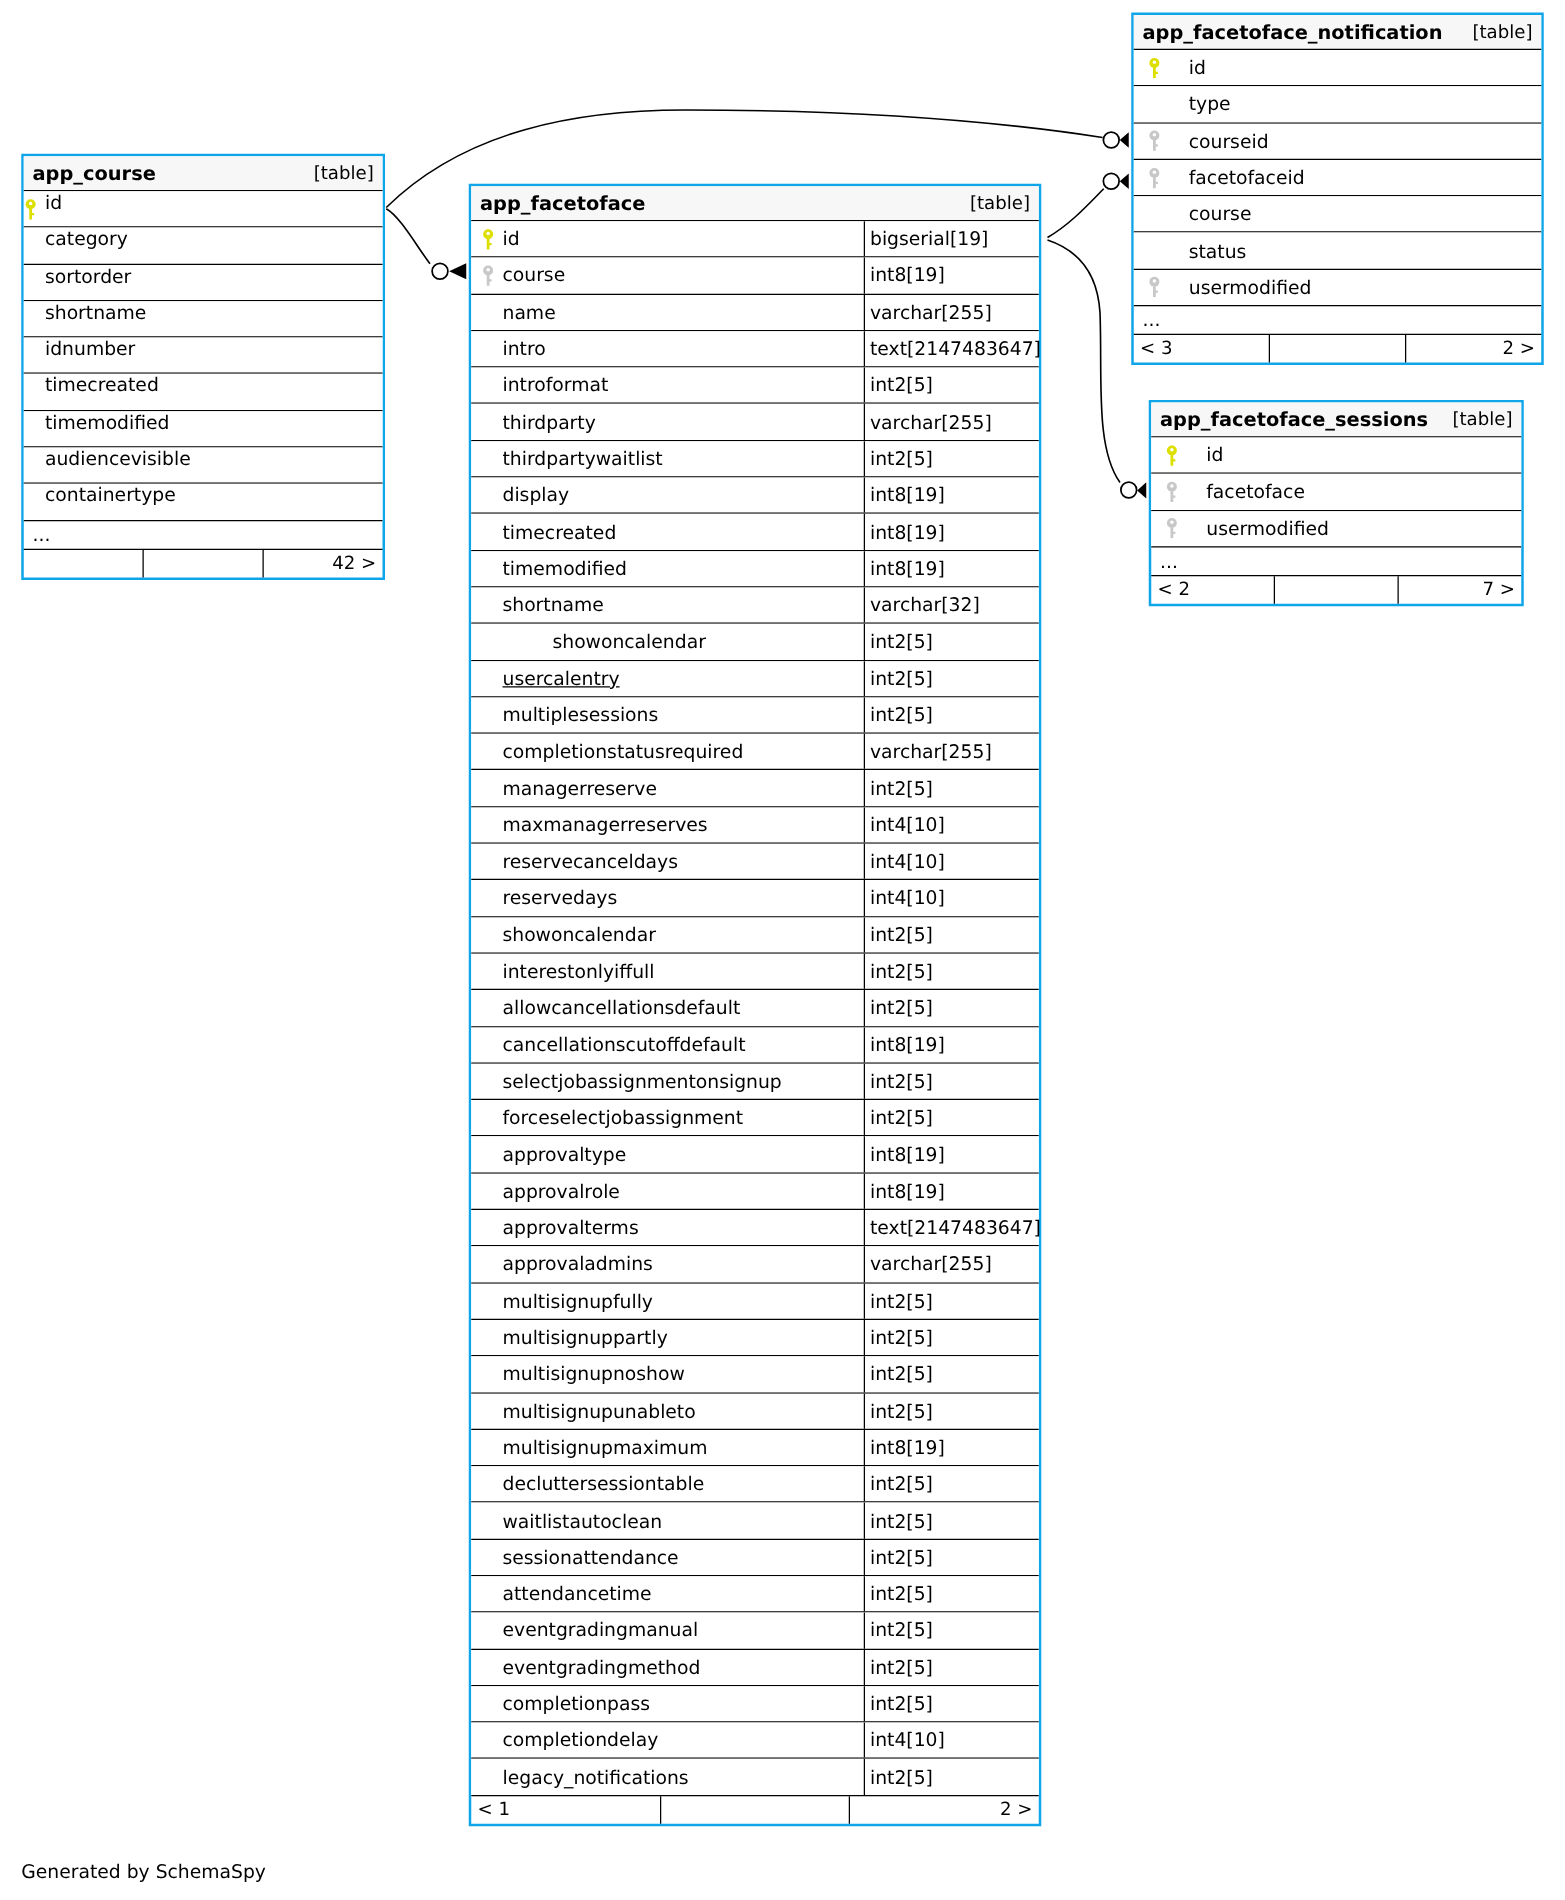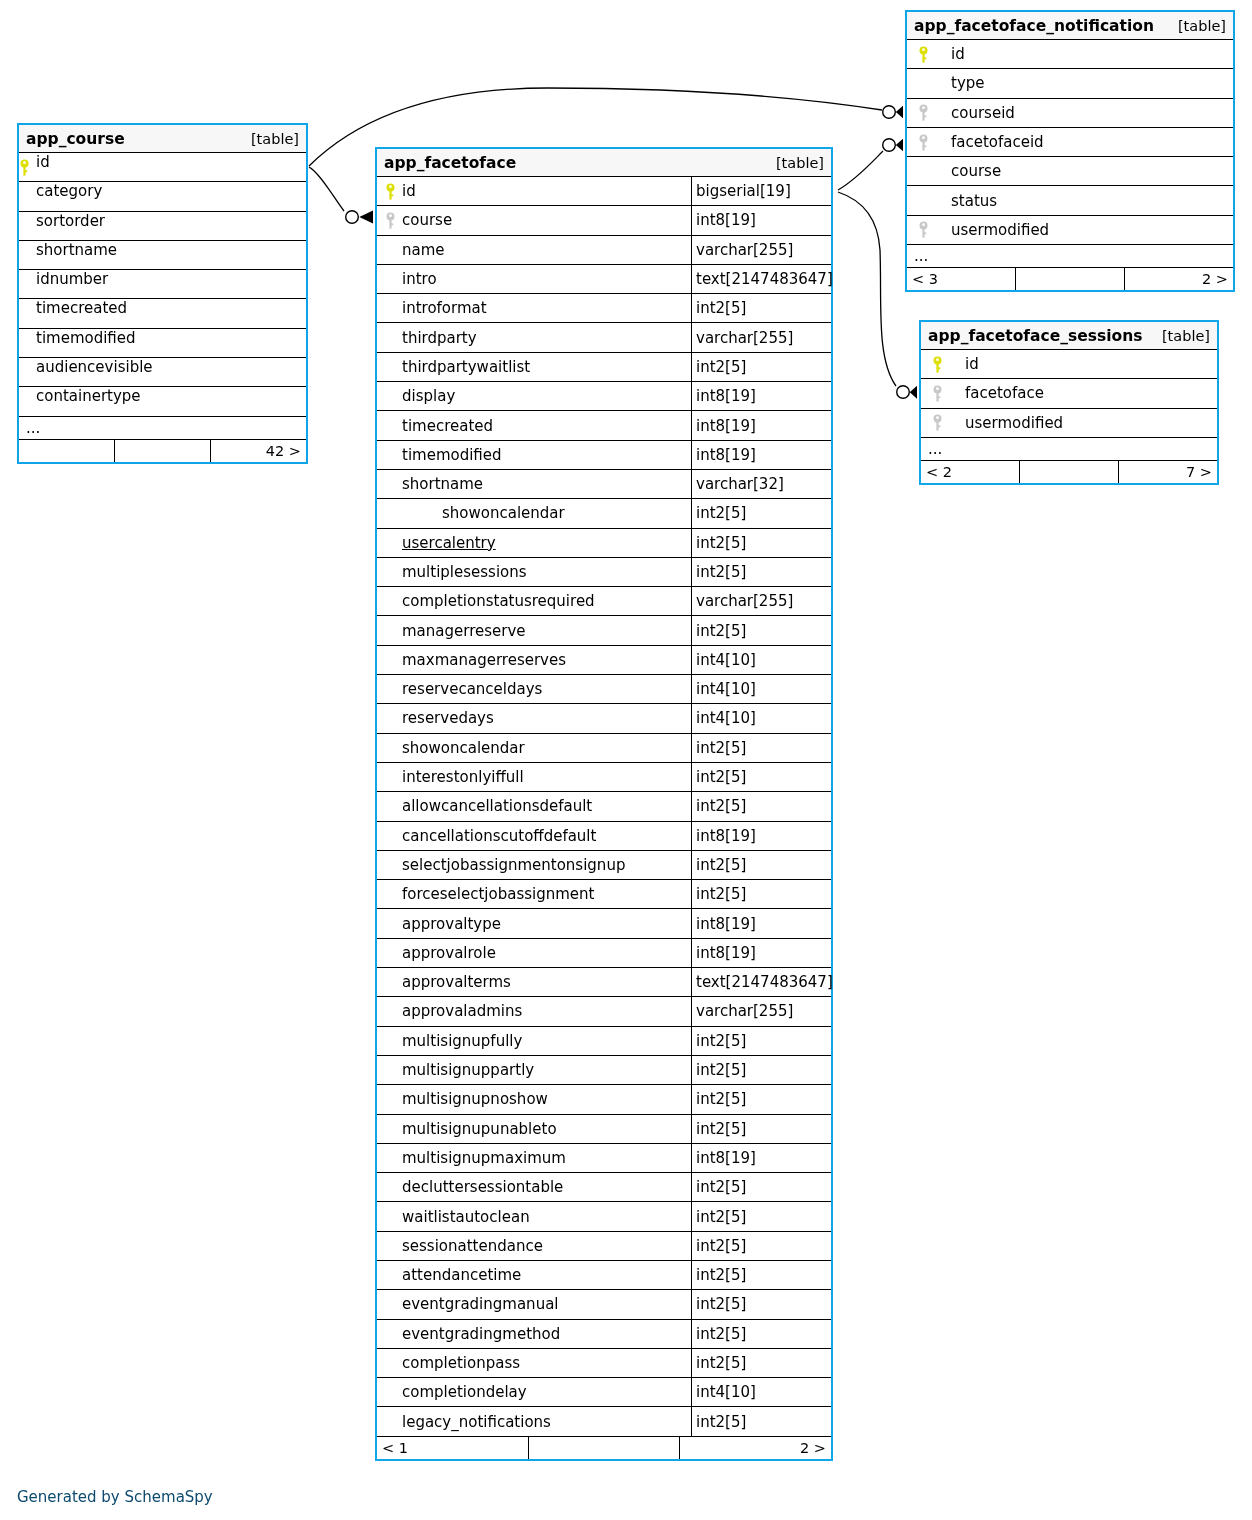--- a/index.html
+++ b/index.html
@@ -64,21 +64,21 @@
   .pcell {
     flex:1; font-size:14.5px;
     display:flex; align-items:center; padding:0 5px;
     white-space:nowrap;
   }
   .pcell + .pcell { border-left:1px solid #000; }
   .pcell.right { justify-content:flex-end; }
 
   .gen {
     position:absolute; left:17px; top:1488px; z-index:2;
-    font-size:15px; color:#0c4a6e;
+    font-size:15px; color:#000000;
   }
 </style>
 </head>
 <body>
 
 <svg class="relations" width="1252" height="1520" viewBox="0 0 1252 1520">
   <g>
     <path d="M 309 167 C 320 173 334 198 344 211"></path>
     <circle cx="352" cy="217" r="6.3"></circle>
     <polygon points="373,210.6 373,223.4 359.3,217"></polygon>

